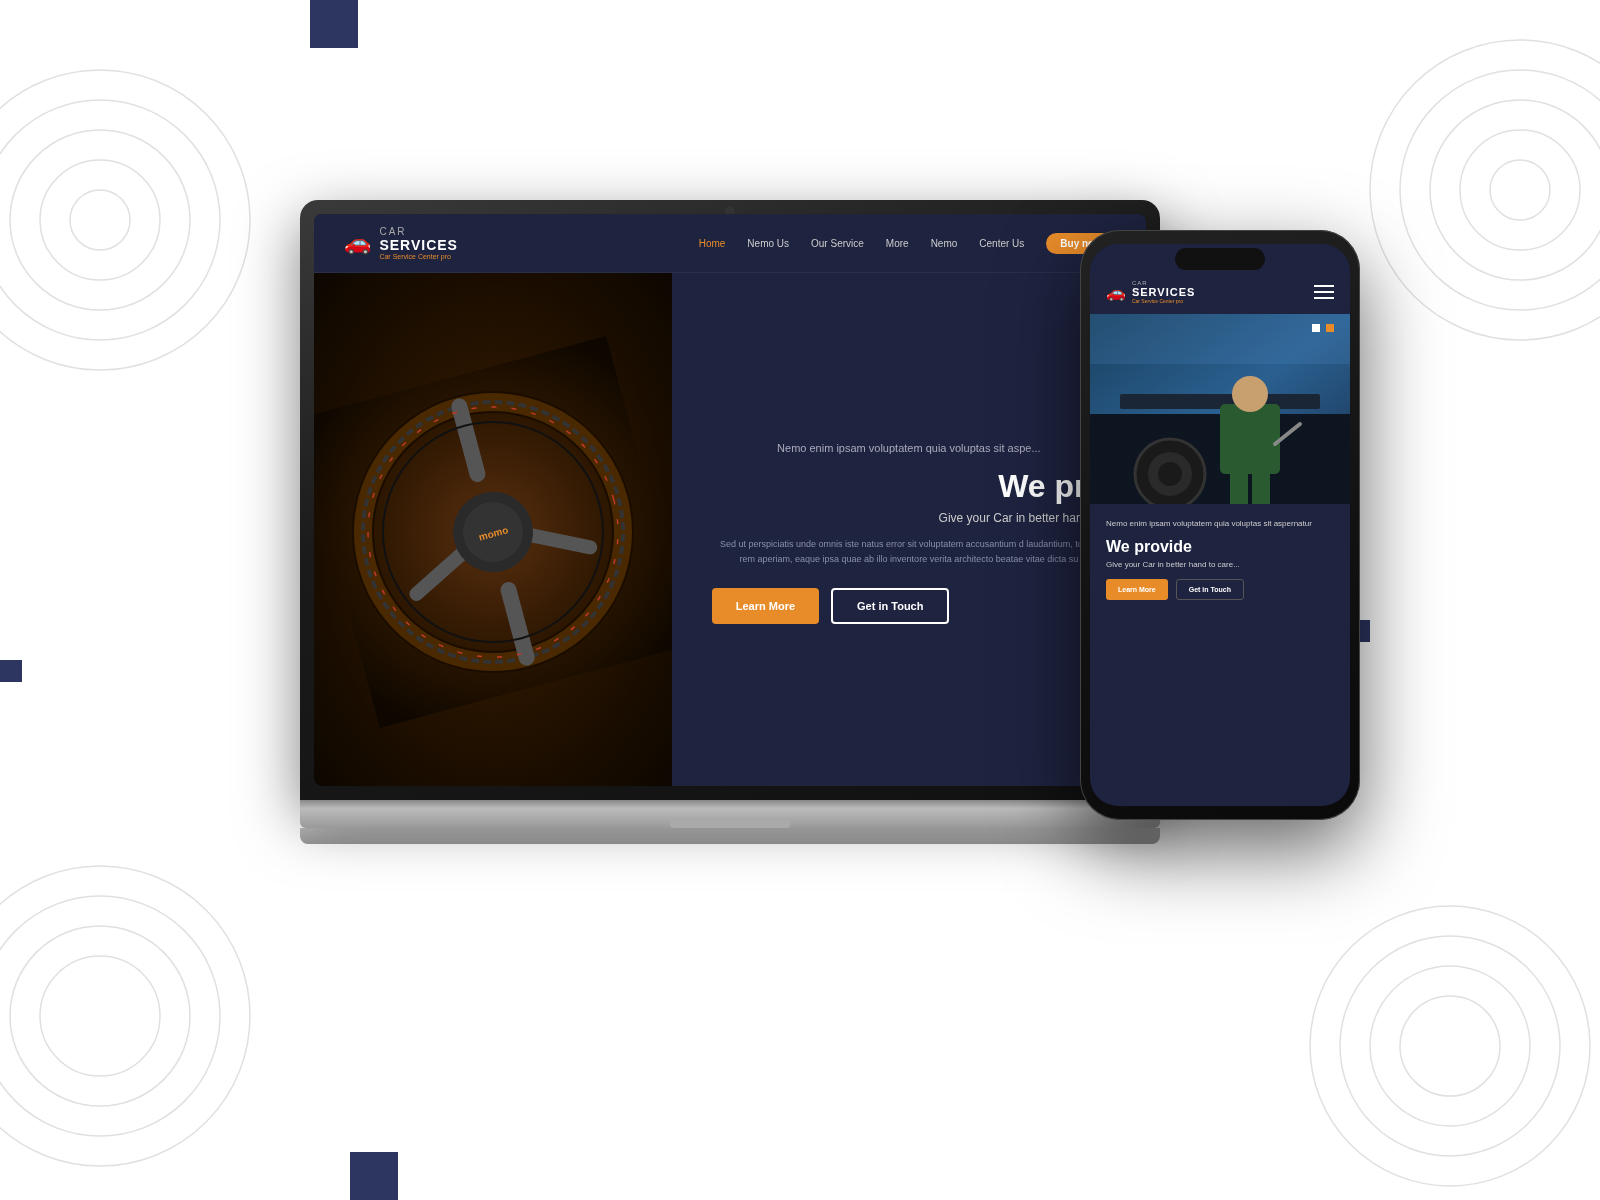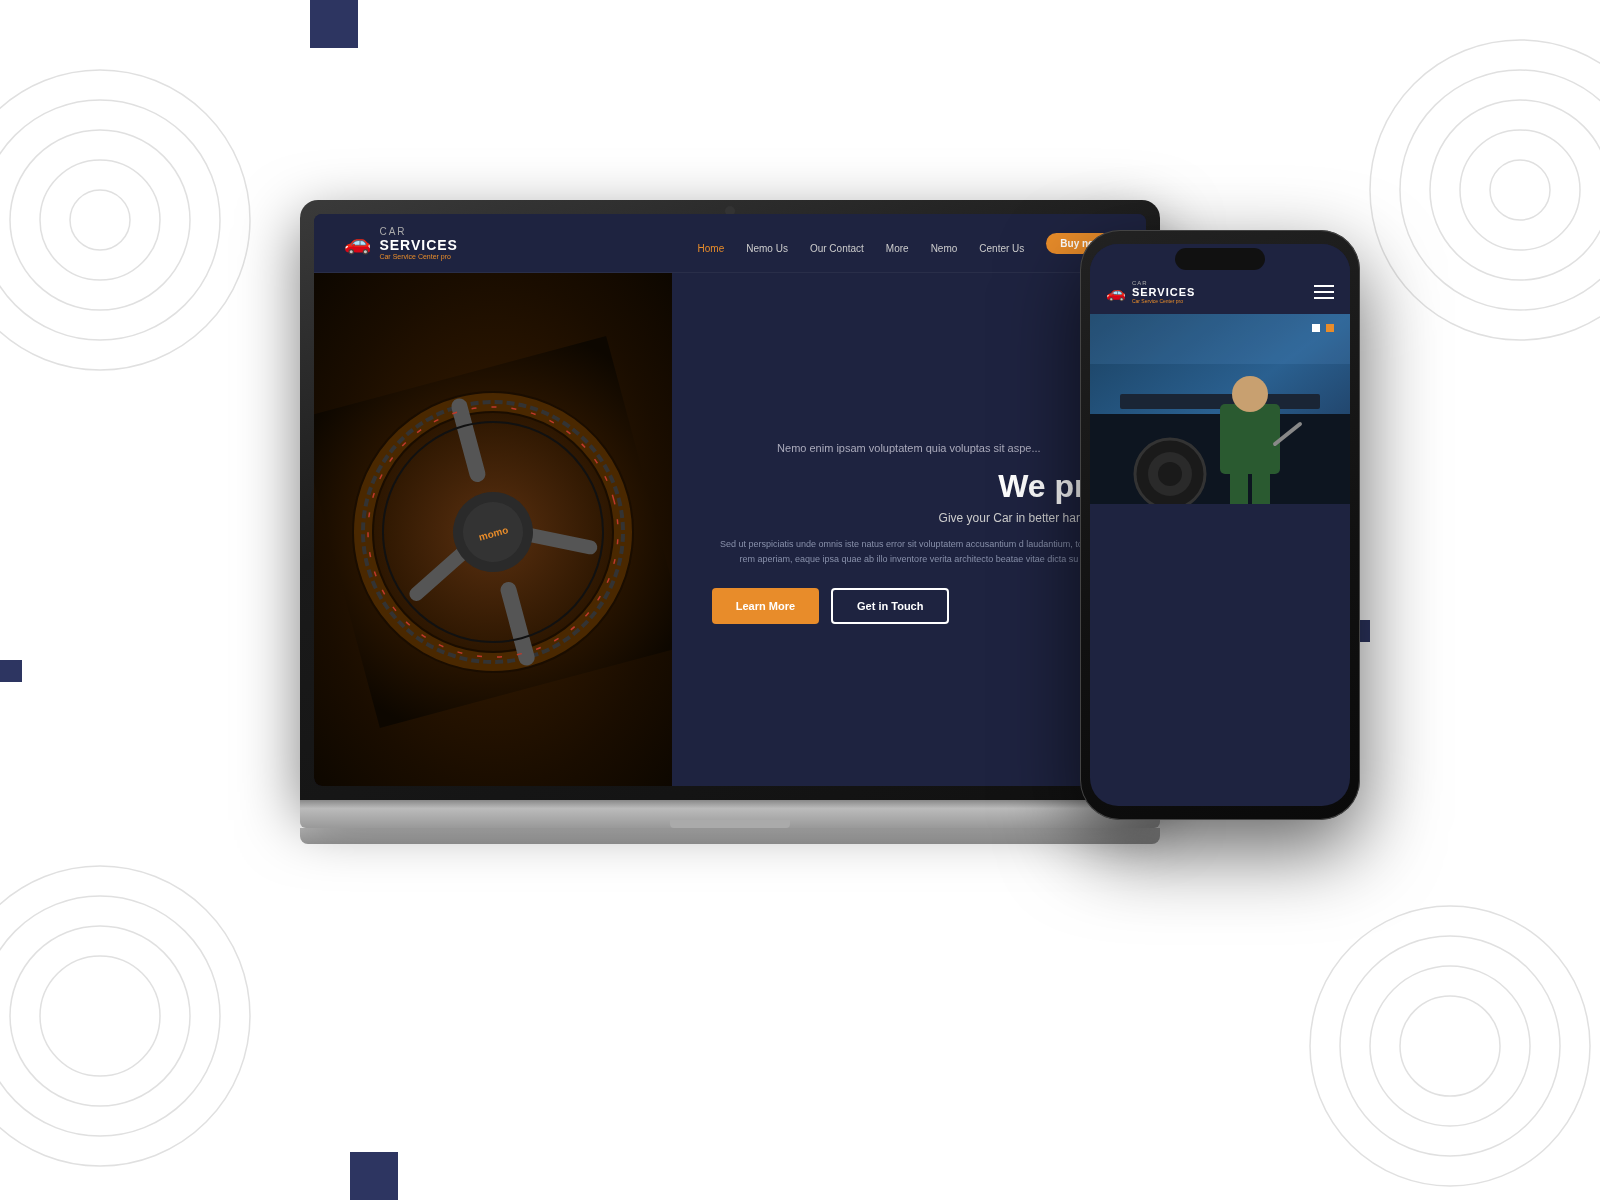--- a/index.html
+++ b/index.html
@@ -188,21 +188,21 @@
       letter-spacing: 1px;
     }
 
     .logo-tagline {
       font-size: 7px;
       color: #e88c2a;
     }
 
     .nav-links {
       display: flex;
-      align-items: flex-end;
+      align-items: center;
       gap: 22px;
     }
 
     .nav-link {
       font-size: 10px;
       color: #ccc;
       text-decoration: none;
       cursor: pointer;
     }
 
@@ -569,21 +569,21 @@
               <span class="logo-icon">🚗</span>
               <div class="logo-text-group">
                 <span class="logo-car">CAR</span>
                 <span class="logo-services">SERVICES</span>
                 <span class="logo-tagline">Car Service Center pro</span>
               </div>
             </div>
             <div class="nav-links">
               <a class="nav-link active">Home</a>
               <a class="nav-link">Nemo Us</a>
-              <a class="nav-link">Our Contact</a>
+              <a class="nav-link">Our Service</a>
               <a class="nav-link">More</a>
               <a class="nav-link">Nemo</a>
               <a class="nav-link">Center Us</a>
               <button class="nav-buy-btn">Buy now</button>
             </div>
           </nav>
 
           <div class="site-hero">
 
             <div class="hero-image-panel">
@@ -689,19 +689,29 @@
 
                 <line x1="185" y1="130" x2="210" y2="110" stroke="#888" stroke-width="4" stroke-linecap="round"></line>
 
                 <rect x="0" y="0" width="260" height="50" fill="rgba(100,160,220,0.15)"></rect>
               </svg>
               <div class="phone-dot-white"></div>
               <div class="phone-dot-orange"></div>
             </div>
           </div>
 
+          <div class="phone-hero-content">
+            <p class="phone-hero-subtitle">Nemo enim ipsam voluptatem quia
+voluptas sit aspernatur</p>
+            <h2 class="phone-hero-title">We provide</h2>
+            <p class="phone-hero-tagline">Give your Car in better hand to care...</p>
+            <div class="phone-buttons">
+              <button class="phone-btn-orange">Learn More</button>
+              <button class="phone-btn-outline">Get in Touch</button>
+            </div>
+          </div>
 
         </div>
       </div>
     </div>
 
   </div>
 </div>
 
 </body></html>

